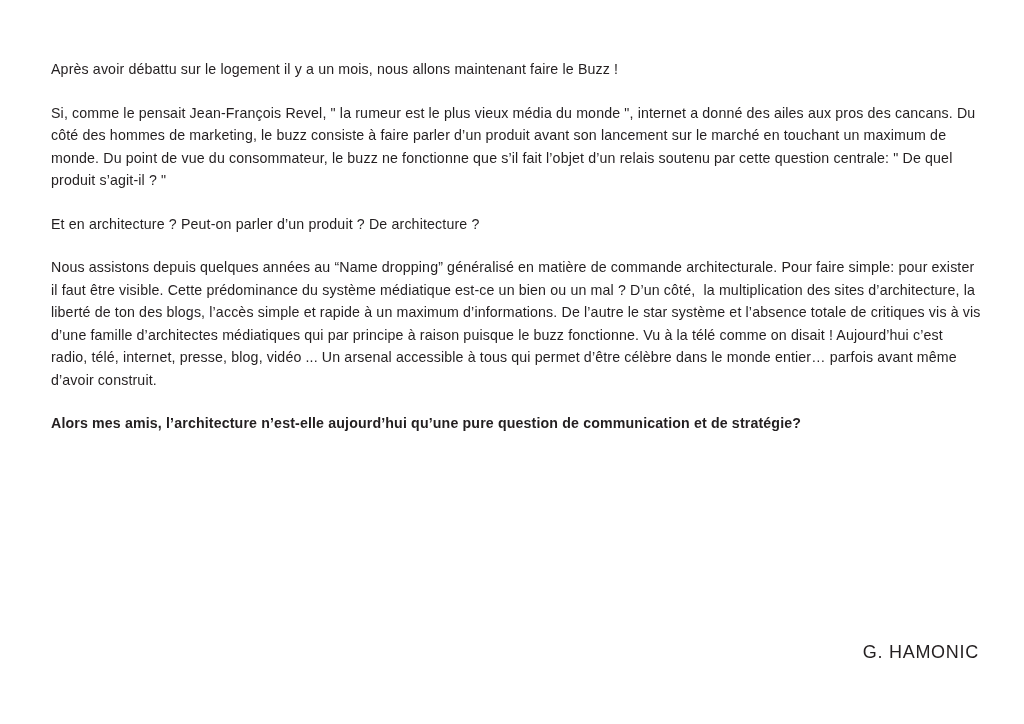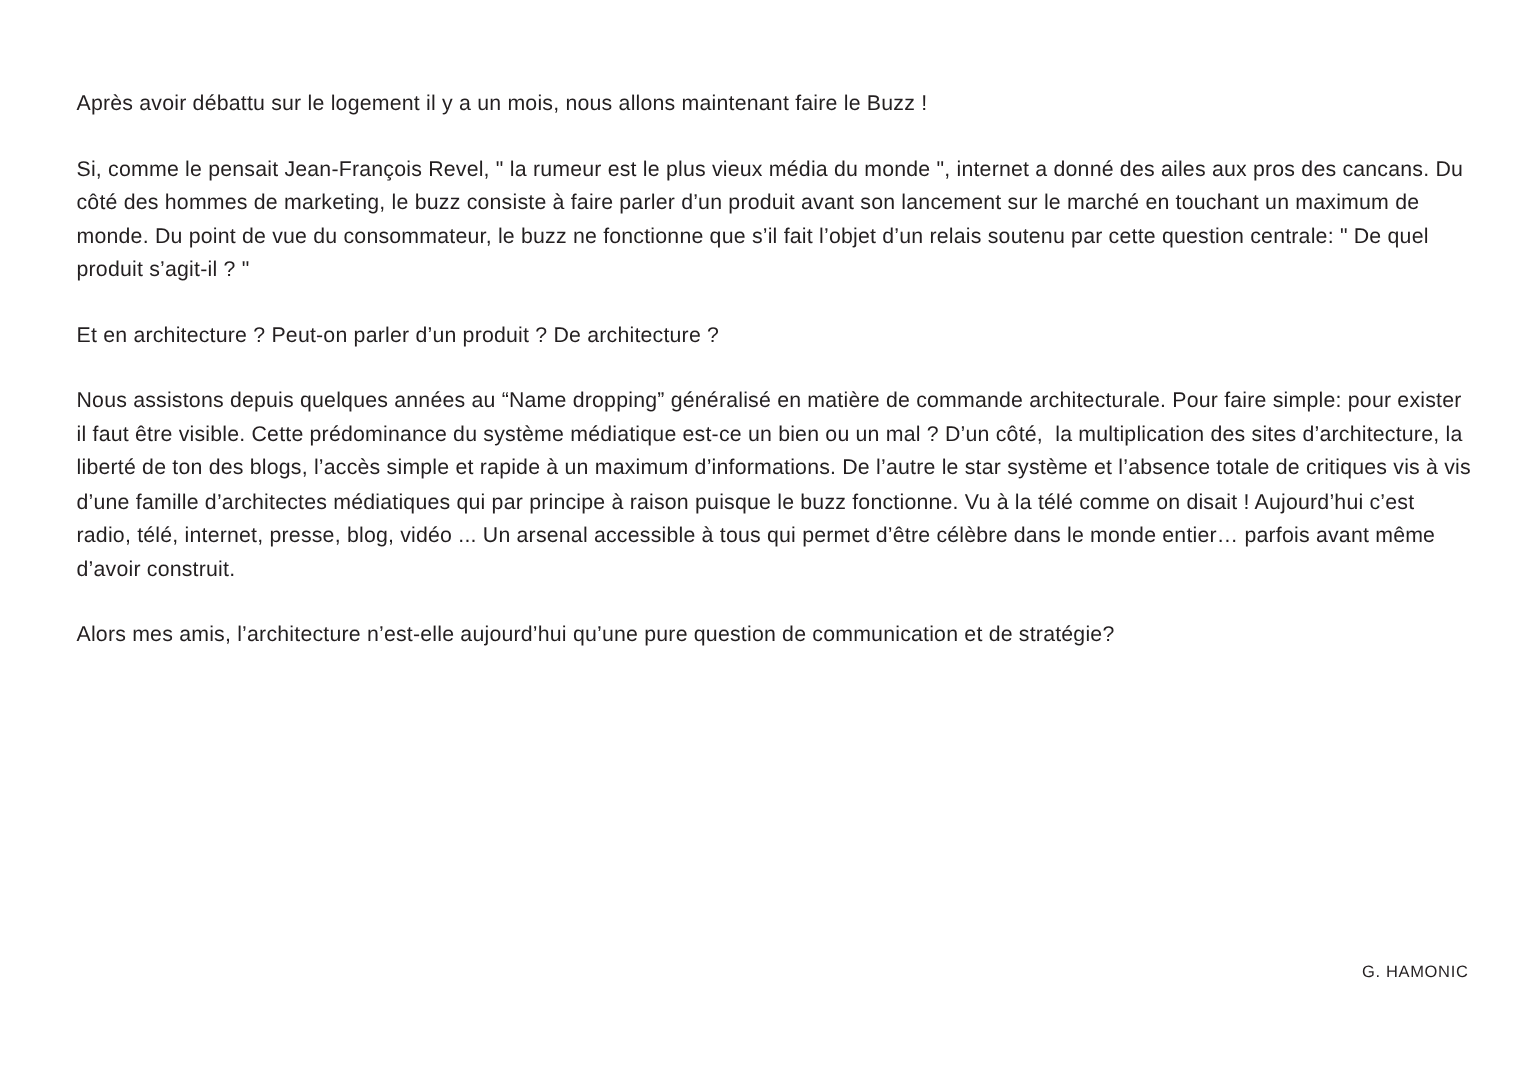--- a/index.html
+++ b/index.html
@@ -31,26 +31,27 @@
     font-size: 14.2px;
     line-height: 22.5px;
     letter-spacing: 0.01em;
     color: #231f20;
     margin: 0 0 21px 0;
     text-align: left;
     white-space: pre-wrap;
   }
   .para:last-child {
     margin-bottom: 10px;
+    font-weight: bold;
   }
   .signature {
     position: absolute;
     right: 45px;
     top: 642px;
-    font-size: 11px;
+    font-size: 18px;
     letter-spacing: 0.04em;
     color: #231f20;
     text-align: right;
   }
 </style>
 </head>
 <body>
 
 <div class="page">
 

